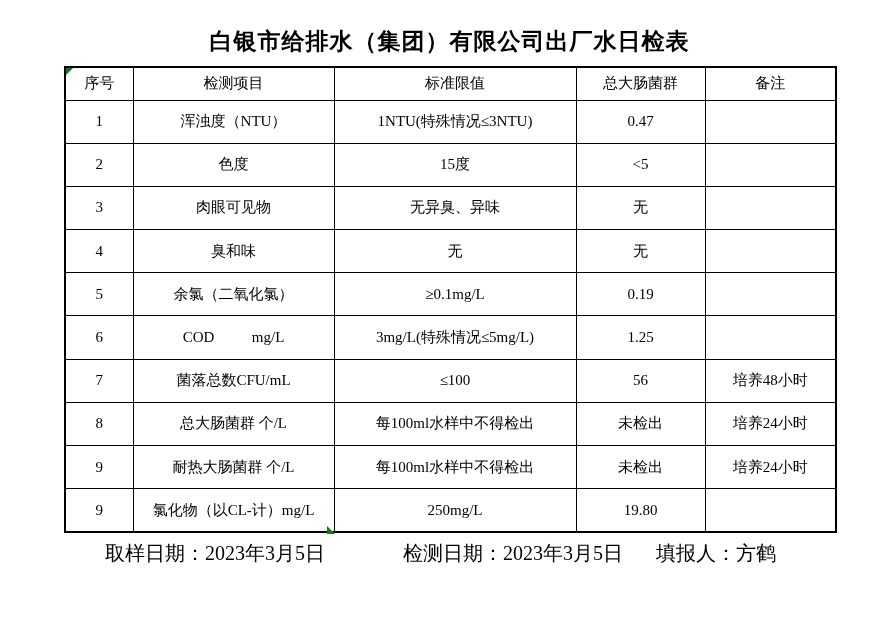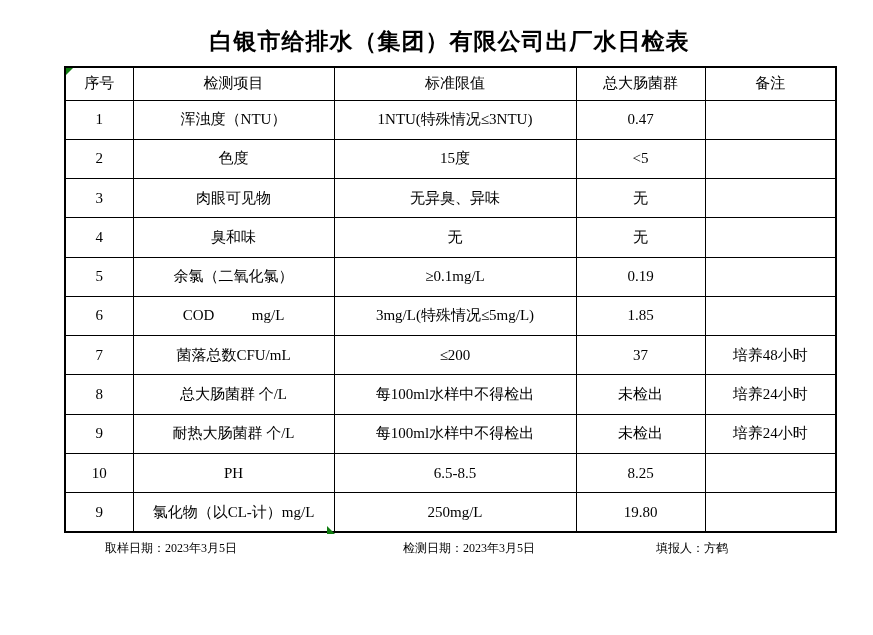--- a/index.html
+++ b/index.html
@@ -68,21 +68,21 @@
     border-bottom: 8px solid #107c10;
     border-right: 8px solid transparent;
     z-index: 2;
   }
   .footer {
     position: absolute;
     left: 0;
     top: 540px;
     width: 873px;
     height: 22px;
-    font-size: 12px;
+    font-size: 20px;
     color: #000000;
   }
   .footer span { position: absolute; white-space: nowrap; }
   .footer .sample-date { left: 105px; }
   .footer .test-date   { left: 403px; }
   .footer .reporter    { left: 656px; text-align: right; }
 </style>
 </head>
 <body>
 
@@ -142,50 +142,43 @@
         <td>5</td>
         <td>余氯（二氧化氯）</td>
         <td>≥0.1mg/L</td>
         <td>0.19</td>
         <td></td>
       </tr>
       <tr>
         <td>6</td>
         <td>COD          mg/L</td>
         <td>3mg/L(特殊情况≤5mg/L)</td>
-        <td>1.85</td>
+        <td>1.25</td>
         <td></td>
       </tr>
       <tr>
         <td>7</td>
         <td>菌落总数CFU/mL</td>
-        <td>≤200</td>
-        <td>37</td>
+        <td>≤100</td>
+        <td>56</td>
         <td>培养48小时</td>
       </tr>
       <tr>
         <td>8</td>
         <td>总大肠菌群 个/L</td>
         <td>每100ml水样中不得检出</td>
         <td>未检出</td>
         <td>培养24小时</td>
       </tr>
       <tr>
         <td>9</td>
         <td>耐热大肠菌群 个/L</td>
         <td>每100ml水样中不得检出</td>
         <td>未检出</td>
         <td>培养24小时</td>
-      </tr>
-      <tr>
-        <td>10</td>
-        <td>PH</td>
-        <td>6.5-8.5</td>
-        <td>8.25</td>
-        <td></td>
       </tr>
       <tr>
         <td>9</td>
         <td>氯化物（以CL-计）mg/L</td>
         <td>250mg/L</td>
         <td>19.80</td>
         <td></td>
       </tr>
     </tbody>
   </table>

